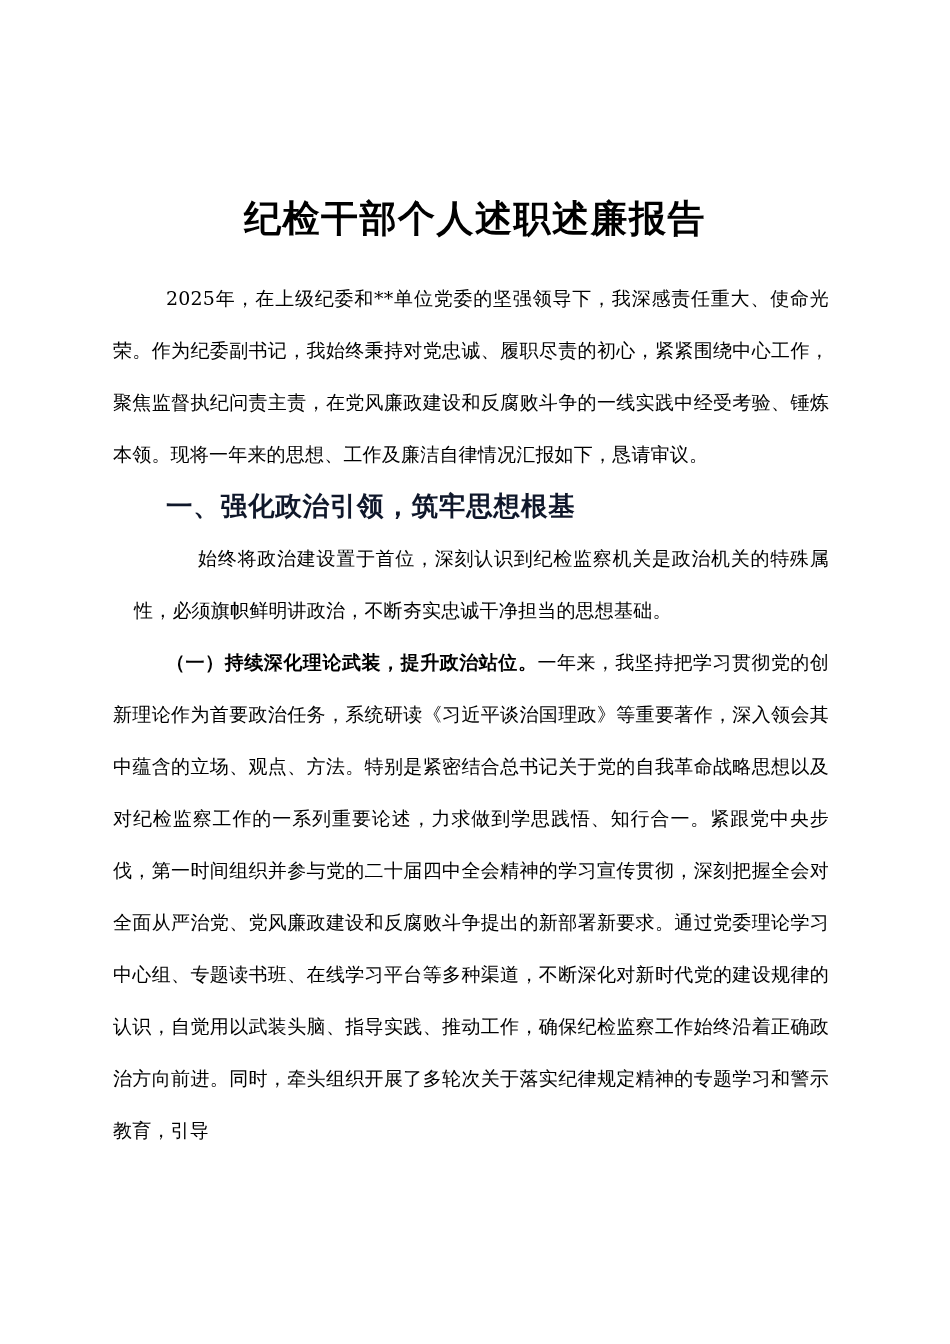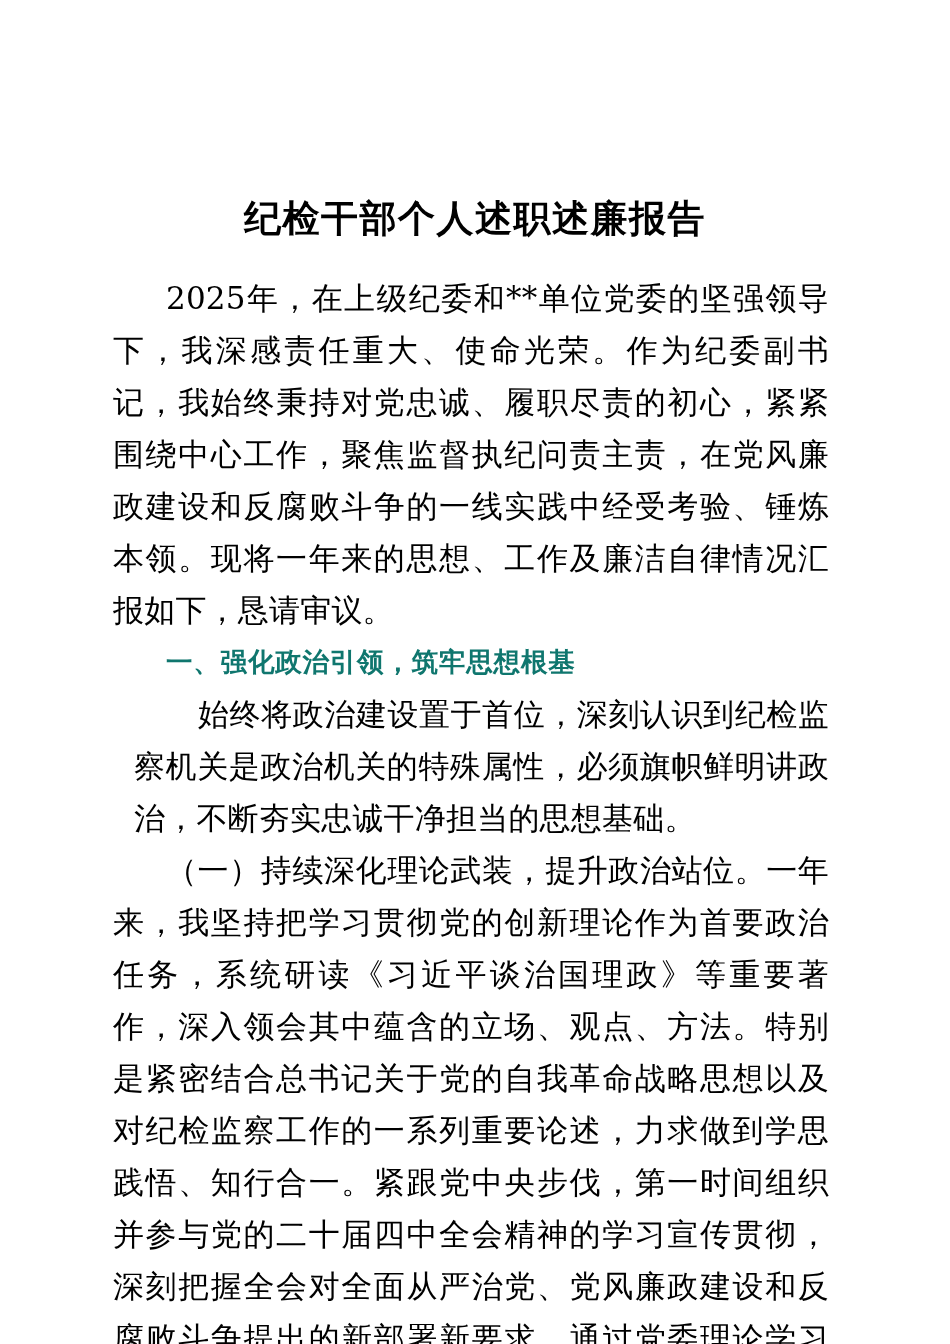--- a/index.html
+++ b/index.html
@@ -41,48 +41,48 @@
   #body-block {
     position: absolute;
     top: 272px;
     left: 113px;
     width: 716px;
   }
 
   p.para {
     margin: 0;
     padding: 0;
-    font-size: 31px;
+    font-size: 19px;
     line-height: 52px;
     text-align: justify;
     text-justify: inter-ideograph;
     letter-spacing: 0.2px;
     font-family: "DejaVu Serif", "Liberation Serif", serif;
     color: #000000;
   }
 
   p.indent2 { text-indent: 53px; }
   p.indent2half { text-indent: 64px; margin-left: 21px; }
 
   .hd {
-    font-weight: normal;
+    font-weight: bold;
     letter-spacing: 0.3px;
   }
 
   p.section-heading {
     margin: 0;
     padding: 0;
     font-size: 26.5px;
     line-height: 52px;
     text-indent: 53px;
     font-weight: bold;
     letter-spacing: 0.8px;
     font-family: "DejaVu Serif", "Liberation Serif", serif;
     text-align: left;
-    color: #0f766e;
+    color: #0f172a;
   }
 </style>
 </head>
 <body>
 
 <div id="page">
 
   <h1 id="doc-title">纪检干部个人述职述廉报告</h1>
 
   <div id="body-block">

